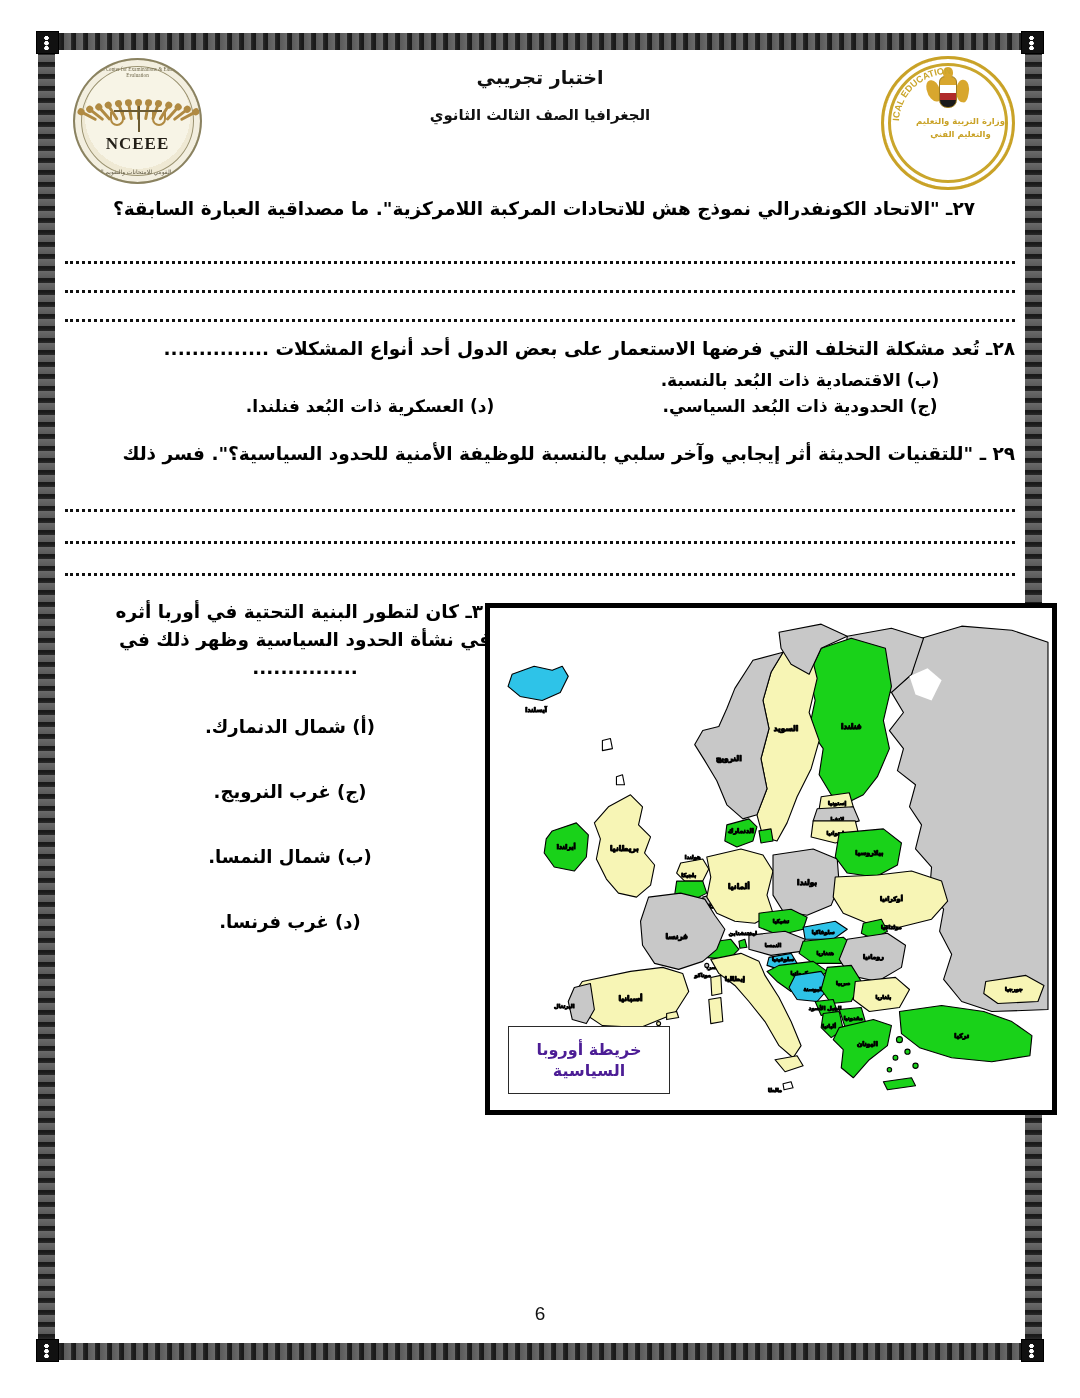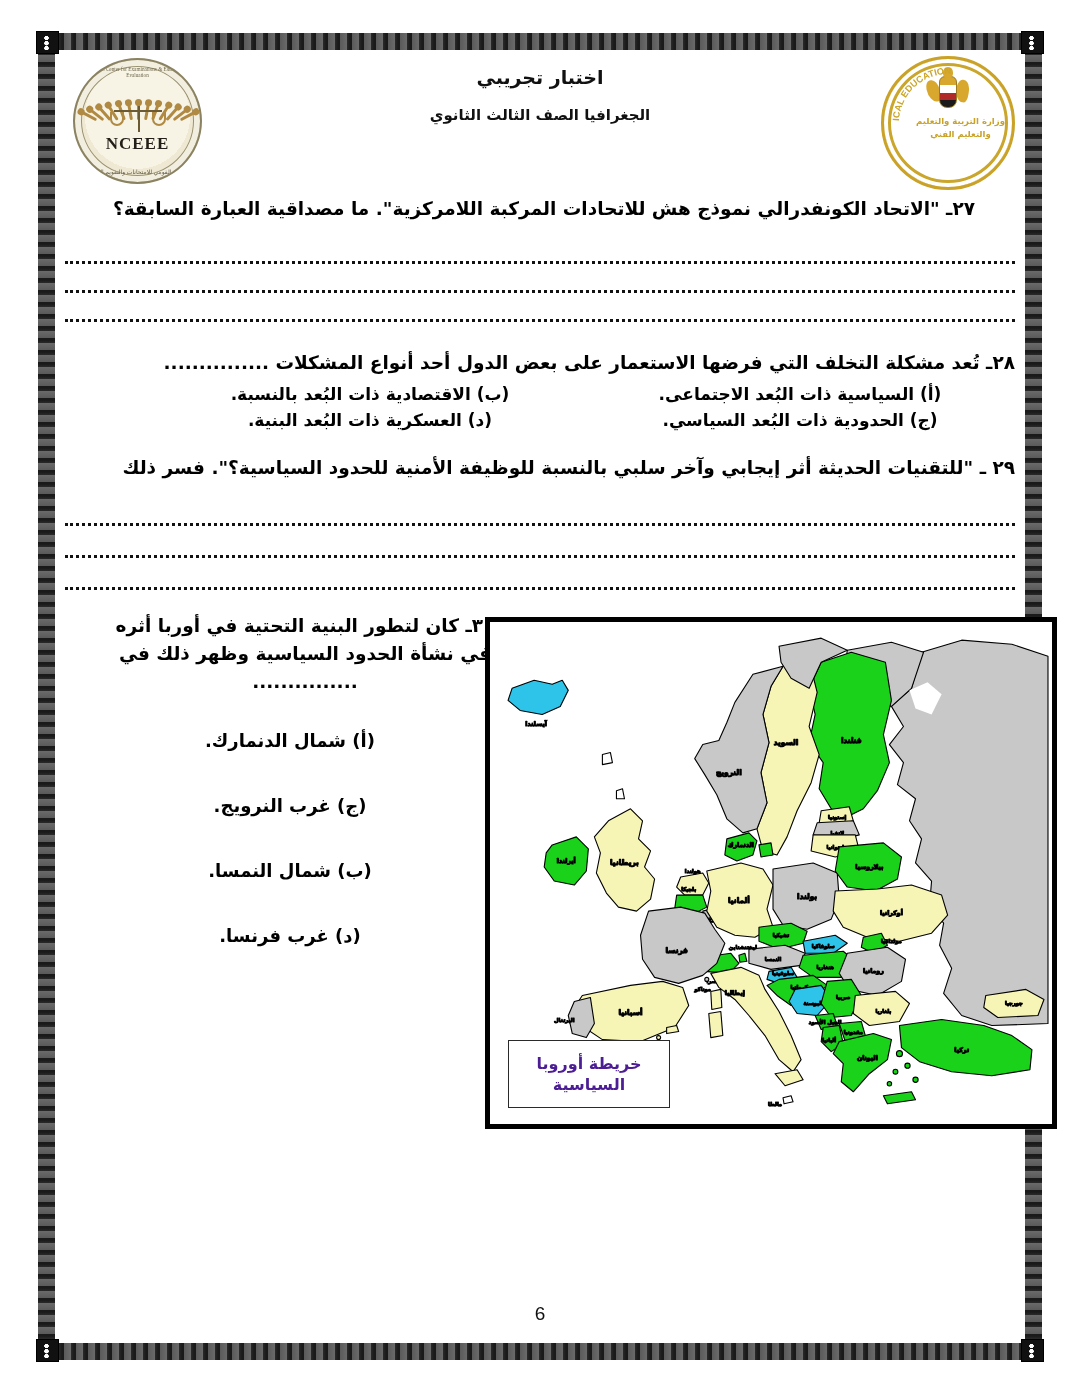--- a/index.html
+++ b/index.html
@@ -378,29 +378,28 @@
 
     <div class="content">
 
       <div class="q q-text q27">٢٧ـ "الاتحاد الكونفدرالي نموذج هش للاتحادات المركبة اللامركزية". ما مصداقية العبارة السابقة؟</div>
       <div class="dotlines">
         <div class="dotline"></div>
         <div class="dotline"></div>
         <div class="dotline"></div>
       </div>
 
-      <div class="q q-text q28" style="margin-top:28px">٢٨ـ تُعد مشكلة التخلف التي فرضها الاستعمار على بعض الدول أحد أنواع المشكلات ...............</div>
+      <div class="q q-text q28" style="margin-top:14px">٢٨ـ تُعد مشكلة التخلف التي فرضها الاستعمار على بعض الدول أحد أنواع المشكلات ...............</div>
       <div class="opts">
         <div class="opt-row">
-          <div class="o1">(أ) السياسية ذات البُعد الاجتماعى.</div>
           <div class="o2">(ب) الاقتصادية ذات البُعد بالنسبة.</div>
         </div>
         <div class="opt-row">
           <div class="o1">(ج) الحدودية ذات البُعد السياسي.</div>
-          <div class="o2">(د) العسكرية ذات البُعد البنية.</div>
+          <div class="o2">(د) العسكرية ذات البُعد فنلندا.</div>
         </div>
       </div>
 
       <div class="q q-text q29" style="margin-top:22px">٢٩ ـ "للتقنيات الحديثة أثر إيجابي وآخر سلبي بالنسبة للوظيفة الأمنية للحدود السياسية؟". فسر ذلك</div>
       <div class="dotlines">
         <div class="dotline sp"></div>
         <div class="dotline sp"></div>
         <div class="dotline sp"></div>
       </div>
 

